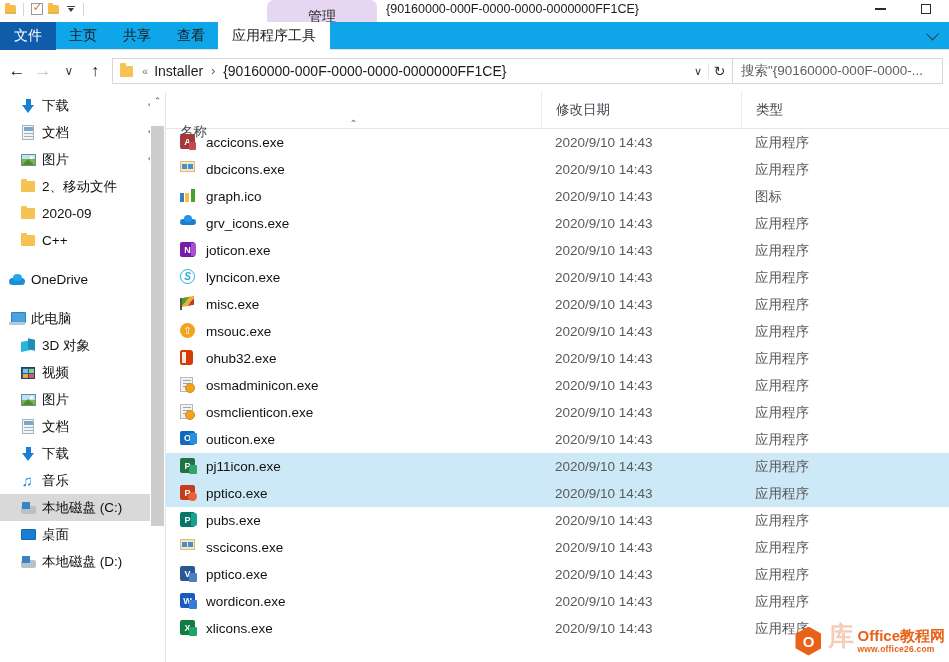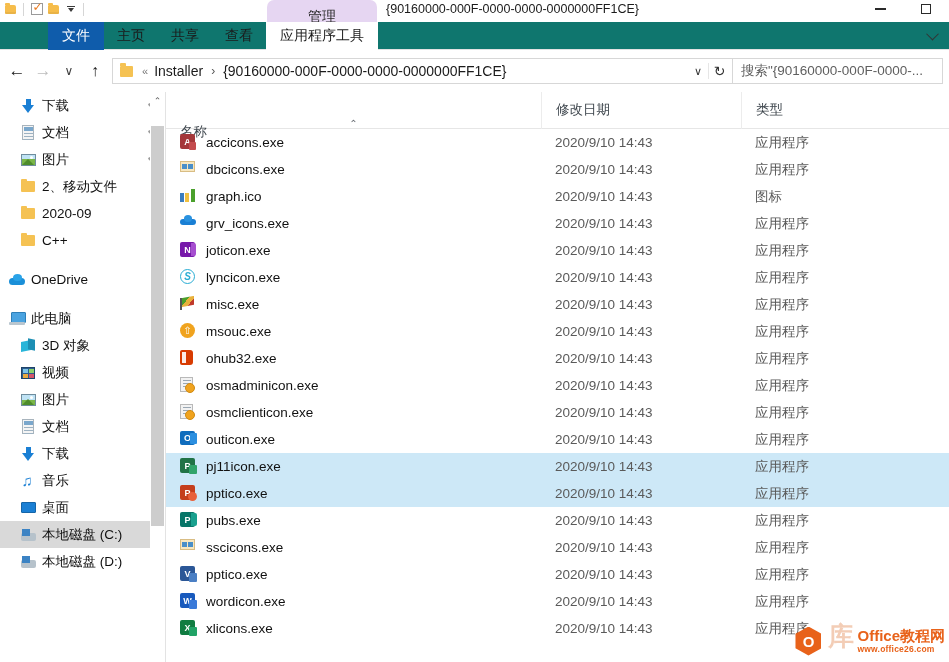--- a/index.html
+++ b/index.html
@@ -56,24 +56,23 @@
   .ctx-banner {
     position:absolute; left:267px; top:0px; width:110px; height:34px;
     background:#e6d6f2;
     display:flex; align-items:center; justify-content:center;
     font-size:14px; color:#2b2b2b;border-radius:7px;
   }
 
   
   .tabs {
     position:absolute; left:0; top:22px; width:949px; height:28px;
-    background:#0f766e;
+    background:#0ea5e9;
     display:flex; align-items:stretch;
     border-bottom:1px solid #e2e2e2;
-    padding-left:48px;
   }
   .tab {
     display:flex; align-items:center; justify-content:center;
     font-size:14px; color:#1b1b1b; padding:0 13px; height:28px; white-space:nowrap;
   }
   .tab.file { background:#0f5cab; color:#ffffff; padding:0 14px; }
   .tab.ctx  { background:#ffffff; padding:0 14px; }
   .tabs-spacer { flex:1; }
   .ribbon-collapse { width:34px; display:flex; align-items:center; justify-content:center; }
   .chev { width:9px; height:9px; border-right:1.4px solid #333; border-bottom:1.4px solid #333; transform: rotate(45deg) translate(-1px,-1px); }
@@ -425,31 +424,31 @@
               <div class="i-dl"></div>
             </span>
             <span class="nav-label">下载</span>
           </div>
           <div class="nav-item ind-1">
             <span class="nav-ico">
               <div class="i-mus">♫</div>
             </span>
             <span class="nav-label">音乐</span>
           </div>
+          <div class="nav-item ind-1 sel">
+            <span class="nav-ico">
+              <div class="i-disk"></div>
+            </span>
+            <span class="nav-label">本地磁盘 (C:)</span>
+          </div>
           <div class="nav-item ind-1">
             <span class="nav-ico">
               <div class="i-desk"></div>
             </span>
             <span class="nav-label">桌面</span>
-          </div>
-          <div class="nav-item ind-1 sel">
-            <span class="nav-ico">
-              <div class="i-disk"></div>
-            </span>
-            <span class="nav-label">本地磁盘 (C:)</span>
           </div>
           <div class="nav-item ind-1">
             <span class="nav-ico">
               <div class="i-disk"></div>
             </span>
             <span class="nav-label">本地磁盘 (D:)</span>
           </div>
         </div>
       <div class="sb-scroll">
         <div class="sb-up">⌃</div>

